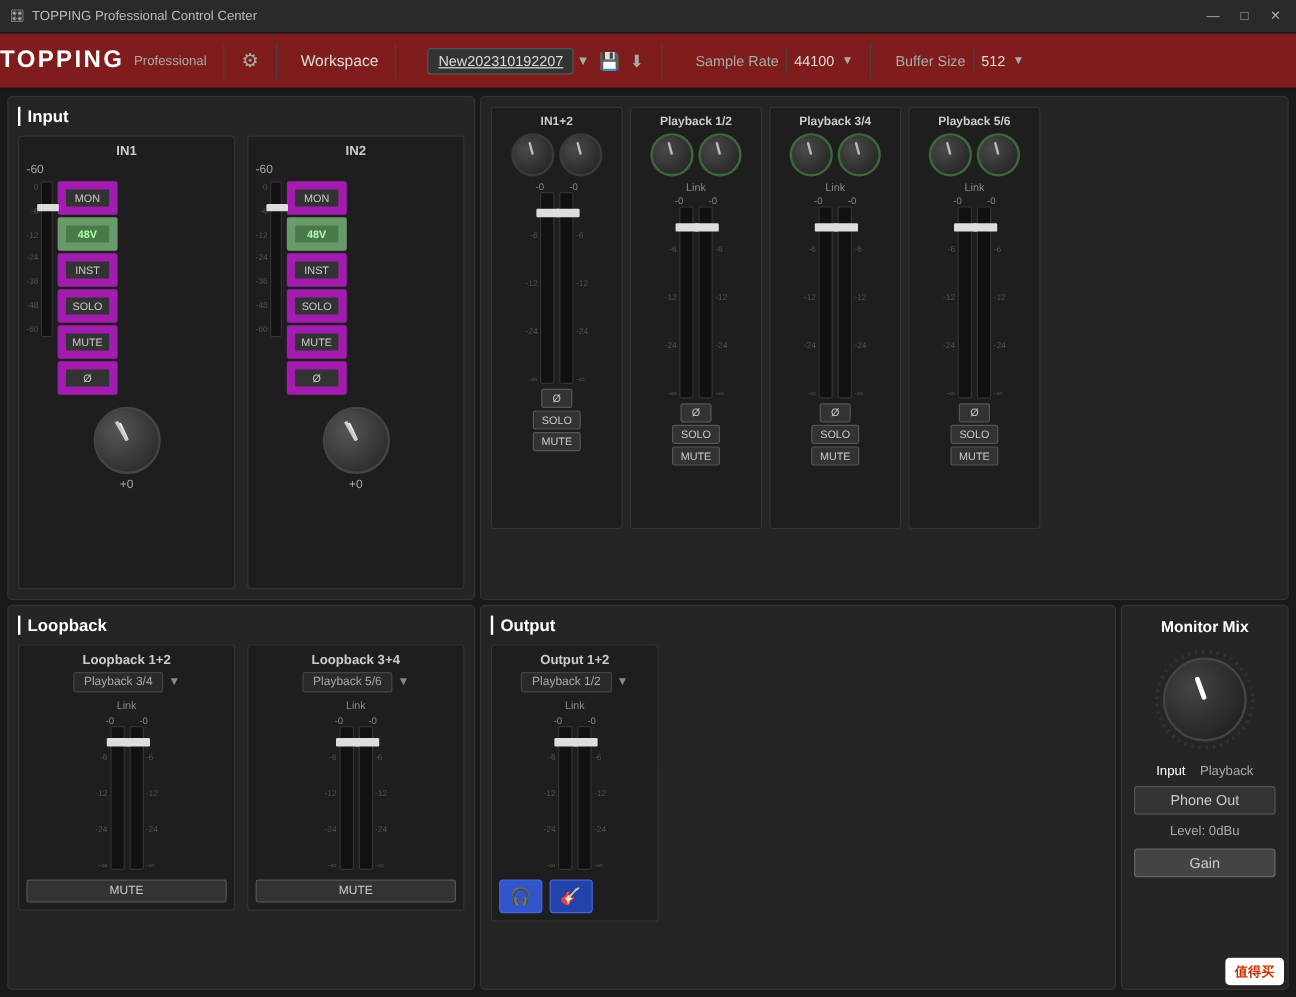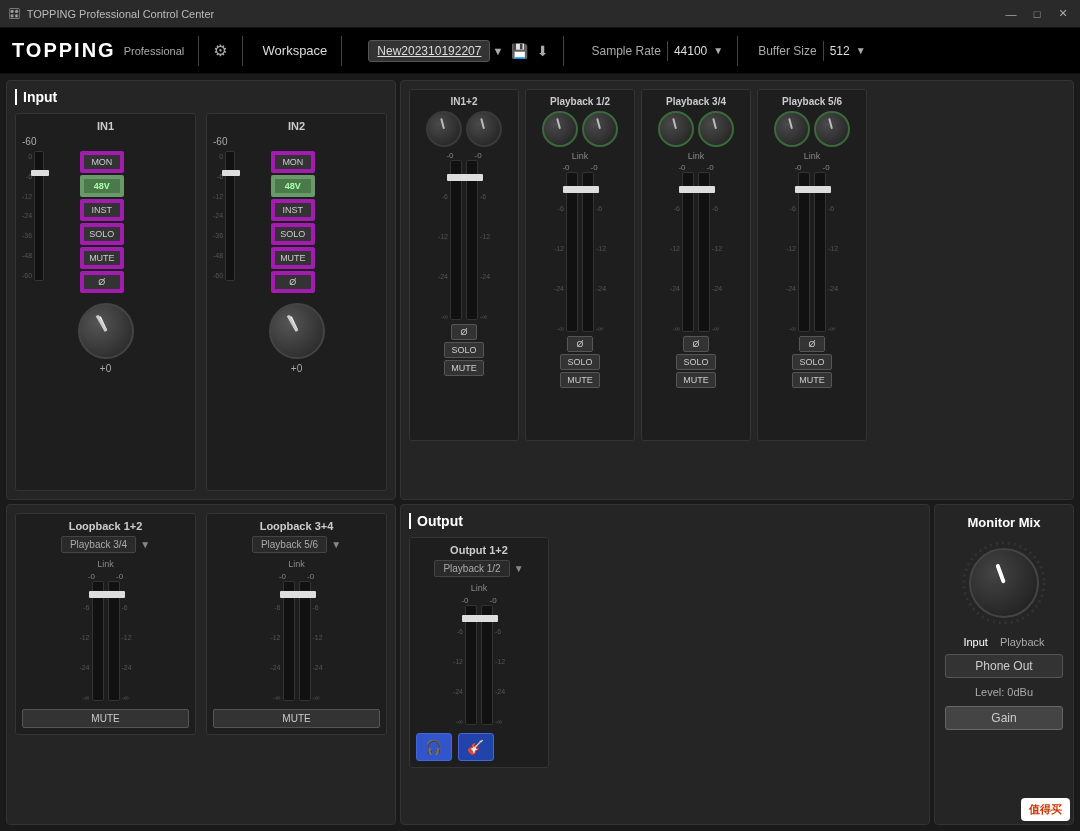--- a/index.html
+++ b/index.html
@@ -22,25 +22,25 @@
       border-bottom: 1px solid #111;
       color: #bbb;
       font-size: 11px;
     }
     .titlebar .title-icon { margin-right: 6px; font-size: 10px; }
     .titlebar .win-controls { margin-left: auto; display: flex; gap: 8px; }
     .win-btn { width: 18px; height: 18px; display: flex; align-items: center; justify-content: center; cursor: pointer; font-size: 11px; color: #aaa; }
 
     
     .topbar {
-      background: #000000;
+      background: #7f1d1d;
       height: 46px;
       display: flex;
       align-items: center;
-      padding: 0 12px;
+      padding: 0 0;
       border-bottom: 1px solid #111;
       gap: 0;
     }
     .brand { display: flex; align-items: center; gap: 6px; }
     .brand-topping { font-size: 20px; font-weight: 900; color: #fff; letter-spacing: 2px; }
     .brand-professional { font-size: 11px; color: #aaa; margin-left: 2px; }
     .topbar-divider { width: 1px; height: 30px; background: #444; margin: 0 14px; }
     .gear-btn { color: #aaa; cursor: pointer; font-size: 16px; }
     .workspace-label { color: #ddd; font-size: 13px; margin-left: 6px; }
     .workspace-name { color: #ddd; font-size: 12px; margin-left: 12px; background: #333; border: 1px solid #555; padding: 3px 8px; border-radius: 3px; text-decoration: underline; }
@@ -120,27 +120,26 @@
     }
     .channel-buttons {
       display: flex;
       flex-direction: column;
       gap: 2px;
     }
     .ch-btn {
       font-size: 9px;
       padding: 2px 5px;
       background: #333;
-      border: 4px solid #a21caf;
+      border: 7px solid #a21caf;
       border-radius: 2px;
       color: #ccc;
       cursor: pointer;
       text-align: center;
       min-width: 32px;
-      margin-left: 32px;
     }
     .ch-btn.active { background: #4a7a4a; border-color: #6a9a6a; color: #aaffaa; font-weight: bold; }
 
     .pan-knob-container {
       display: flex;
       flex-direction: column;
       align-items: center;
       margin-top: 6px;
     }
     .pan-knob {
@@ -780,20 +779,24 @@
         </div>
         <div class="mx-phase-btn">Ø</div>
         <div class="mx-solo-btn">SOLO</div>
         <div class="mx-mute-btn">MUTE</div>
       </div>
 
     </div>
   </div>
 
   <div class="panel loopback-panel">
+    <div class="panel-title">
+      <span class="panel-title-bar"></span>
+      <span>Loopback</span>
+    </div>
     <div class="loopback-row">
 
       <div class="lb-channel">
         <div class="lb-channel-label">Loopback 1+2</div>
         <div class="lb-source-select">
           <span class="lb-source-label">Playback 3/4</span>
           <span class="lb-arrow">▼</span>
         </div>
         <div class="lb-link">Link</div>
         <div class="lb-faders">

